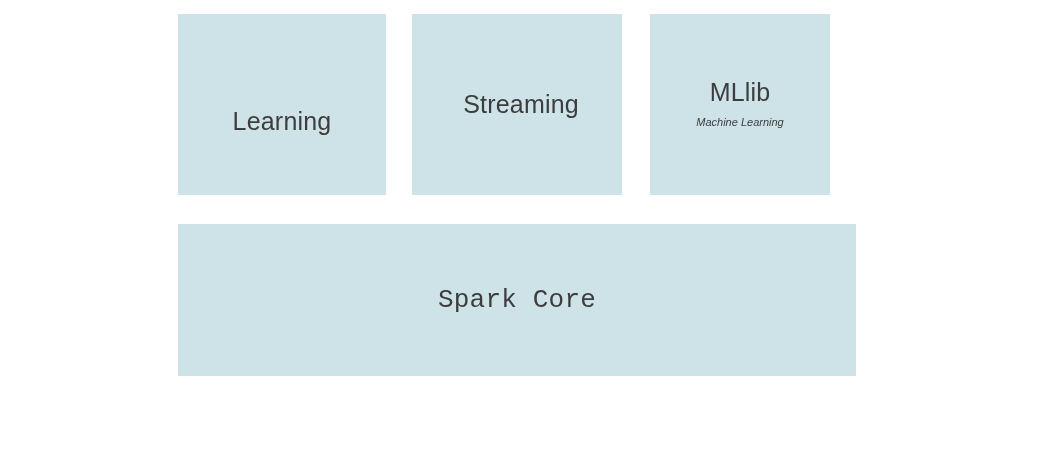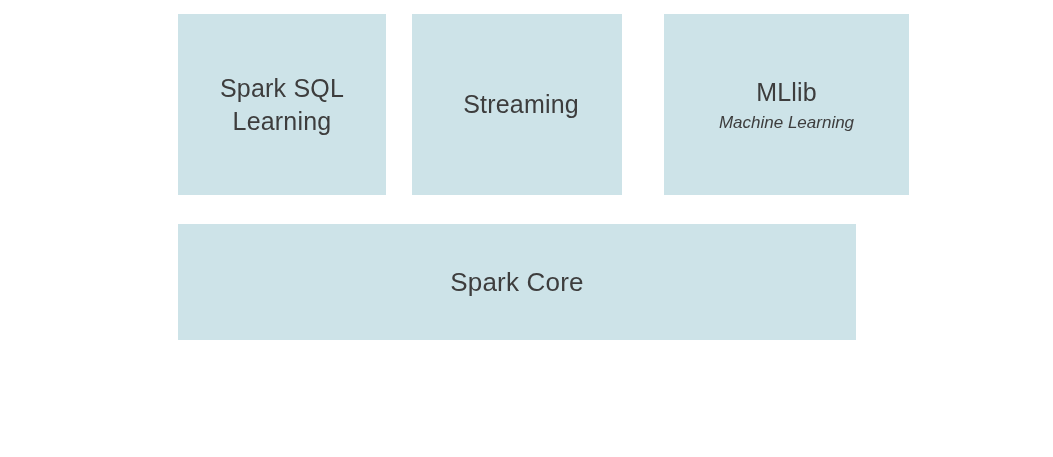--- a/index.html
+++ b/index.html
@@ -26,50 +26,51 @@
       text-align: center;
       box-sizing: border-box;
     }
     .top-box {
       top: 14px;
       height: 181px;
       width: 208px;
     }
     .box-sql { left: 178px; }
     .box-streaming { left: 412px; width: 210px; padding-left: 8px; }
-    .box-mllib { left: 664px; width: 245px; text-align: right; }
+    .box-mllib { left: 650px; width: 180px; text-align: right; }
     .core-box {
       left: 178px;
       top: 224px;
       width: 678px;
-      height: 116px;
+      height: 152px;
+      font-family: Liberation Mono, monospace;
     }
     .title {
       font-size: 25px;
       line-height: 33px;
       letter-spacing: 0.2px;
     }
     .subtitle {
-      font-size: 17px;
+      font-size: 11px;
       font-style: italic;
       margin-top: 3px;
       line-height: 21px;
     }
     .core-title {
       font-size: 26px;
     }
   </style>
 </head>
 <body>
 
 <div class="canvas">
 
   <div class="box top-box box-sql">
     <div class="title">
-      <span>Spark SQL</span><br>
+      <br>
       <span>Learning</span>
     </div>
   </div>
 
   <div class="box top-box box-streaming">
     <div class="title">Streaming</div>
   </div>
 
   <div class="box top-box box-mllib">
     <div class="title">MLlib</div>

